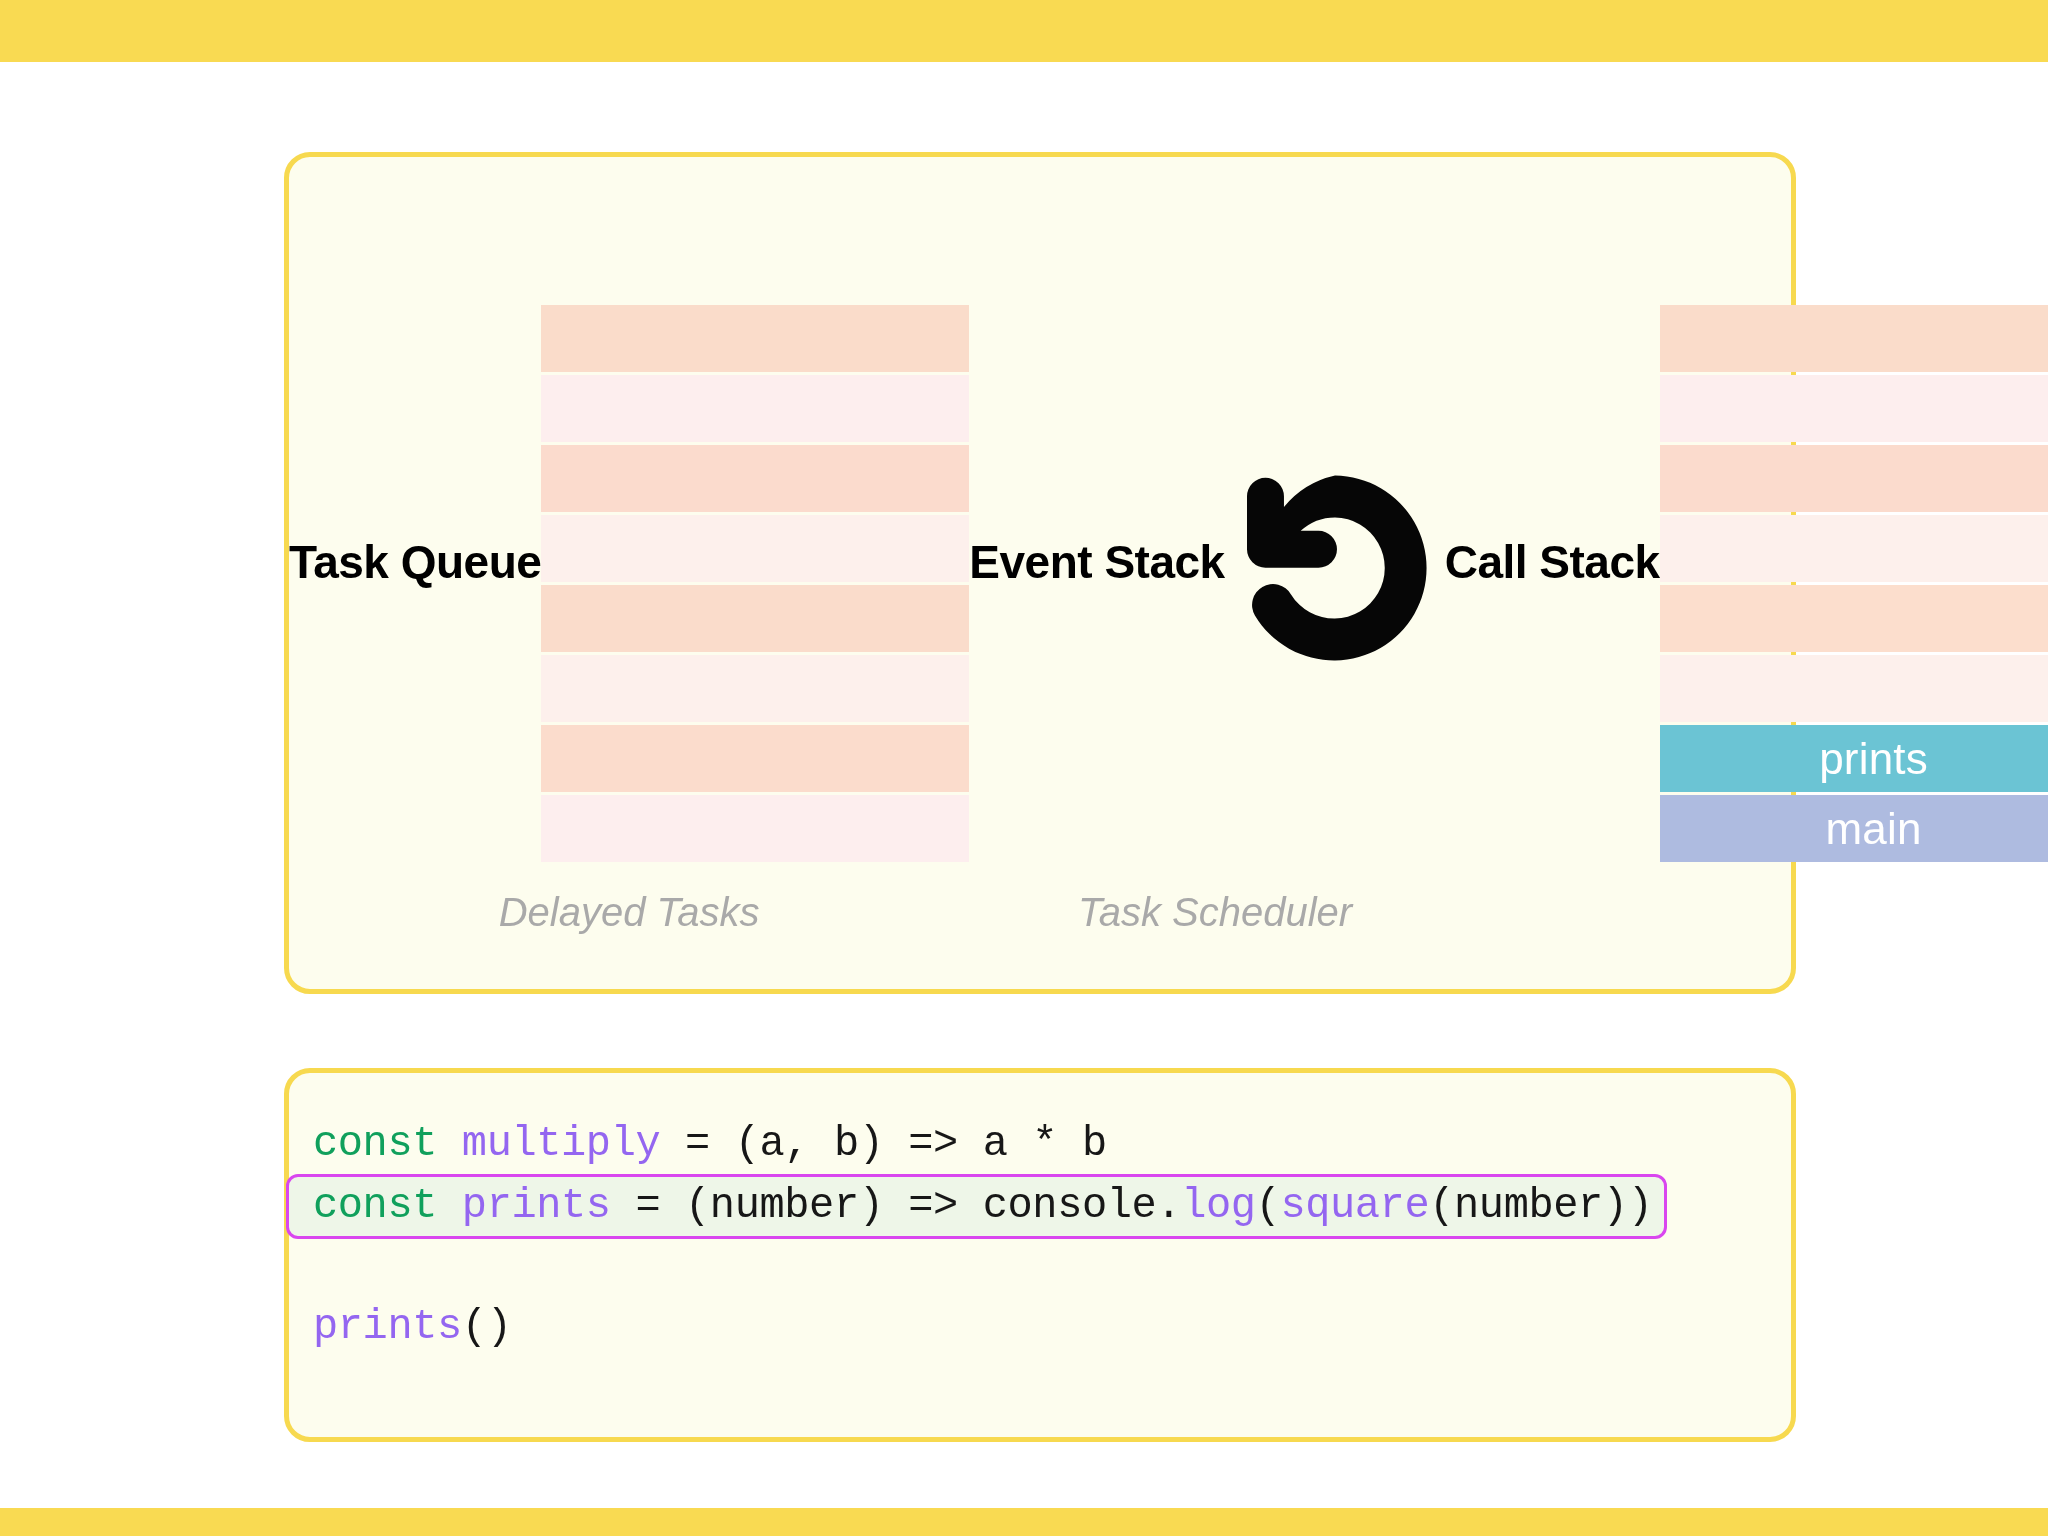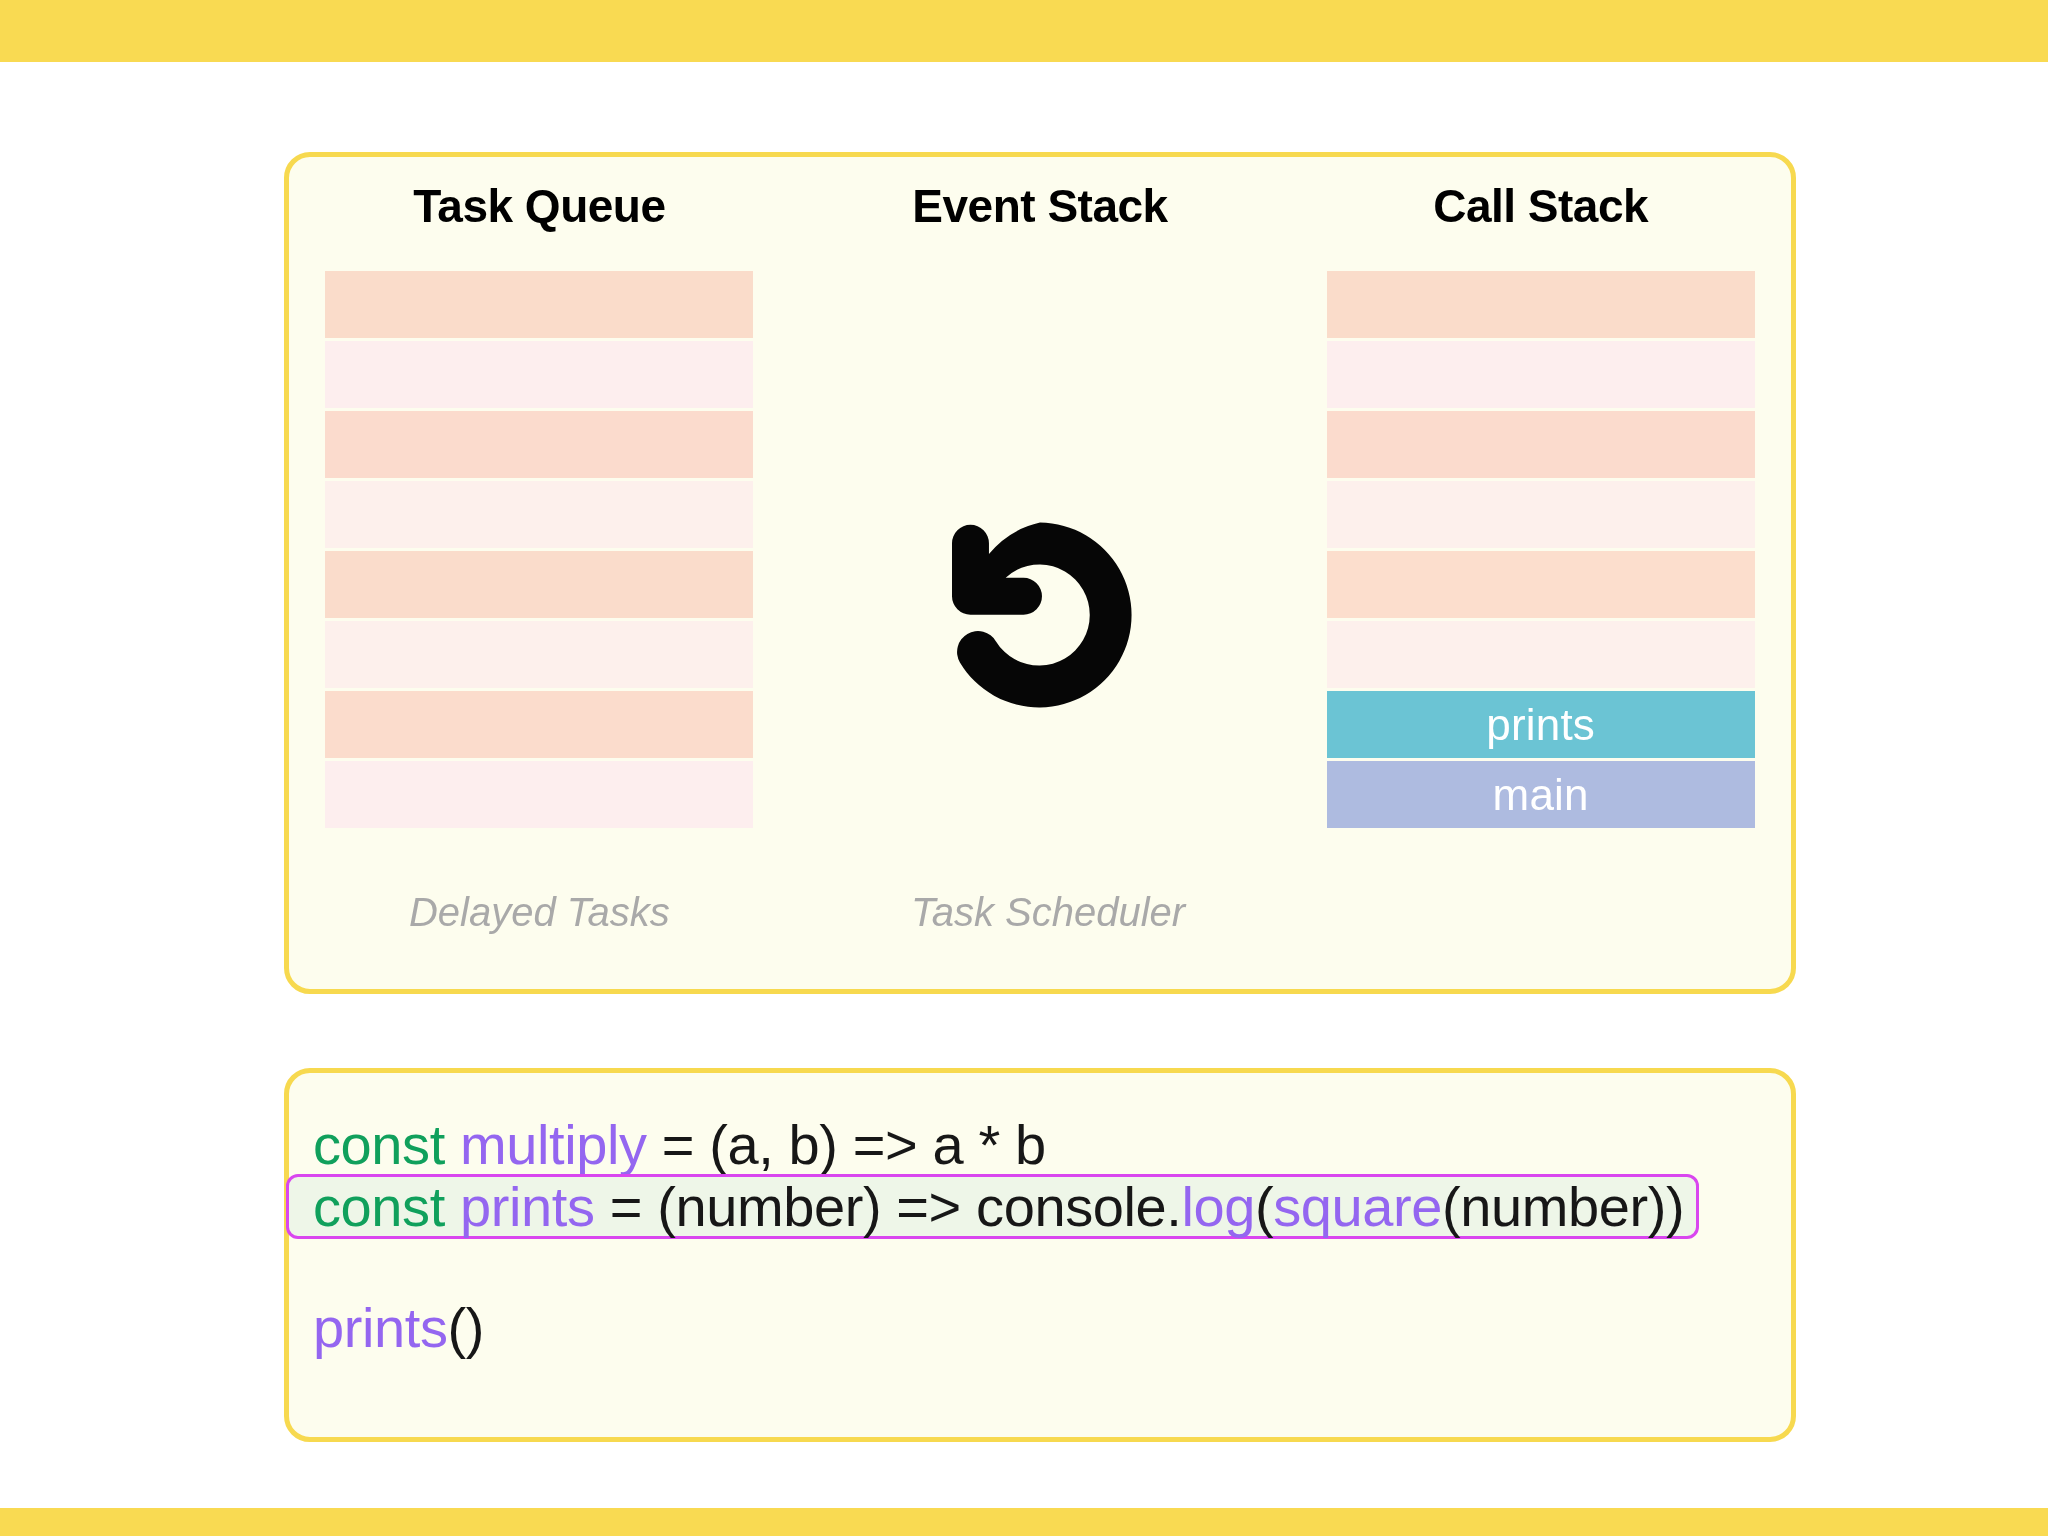--- a/index.html
+++ b/index.html
@@ -50,24 +50,24 @@
   .cols {
     position: absolute;
     left: 0; top: 0; right: 0; bottom: 0;
     display: flex;
     flex-direction: row;
     align-items: stretch;
   }
   .col {
     flex: 1 1 33.333%;
     display: flex;
-    flex-direction: column;
+    flex-direction: row;
     align-items: center;
     position: relative;
-    padding-top: 26px;
+    padding-top: 20px;
   }
 
   .col-title {
     font-size: 46px;
     font-weight: bold;
     color: #000000;
     letter-spacing: -0.5px;
     line-height: 1;
     margin-bottom: 42px;
     white-space: nowrap;
@@ -118,22 +118,22 @@
     white-space: nowrap;
   }
   .col-caption.shift-right { transform: translateX(8px); }
 
   
   .code {
     position: absolute;
     left: 0; top: 0;
     width: 100%;
     padding: 42px 0 0 0;
-    font-family: Liberation Sans, sans-serif;
-    font-size: 56px;
+    font-family: Liberation Mono, monospace;
+    font-size: 42px;
     line-height: 59px;
     color: #171717;
     letter-spacing: -0.4px;
   }
   .code-line {
     padding-left: 24px;
     white-space: pre;
     box-sizing: border-box;
   }
   .code-line.blank { color: transparent; }

